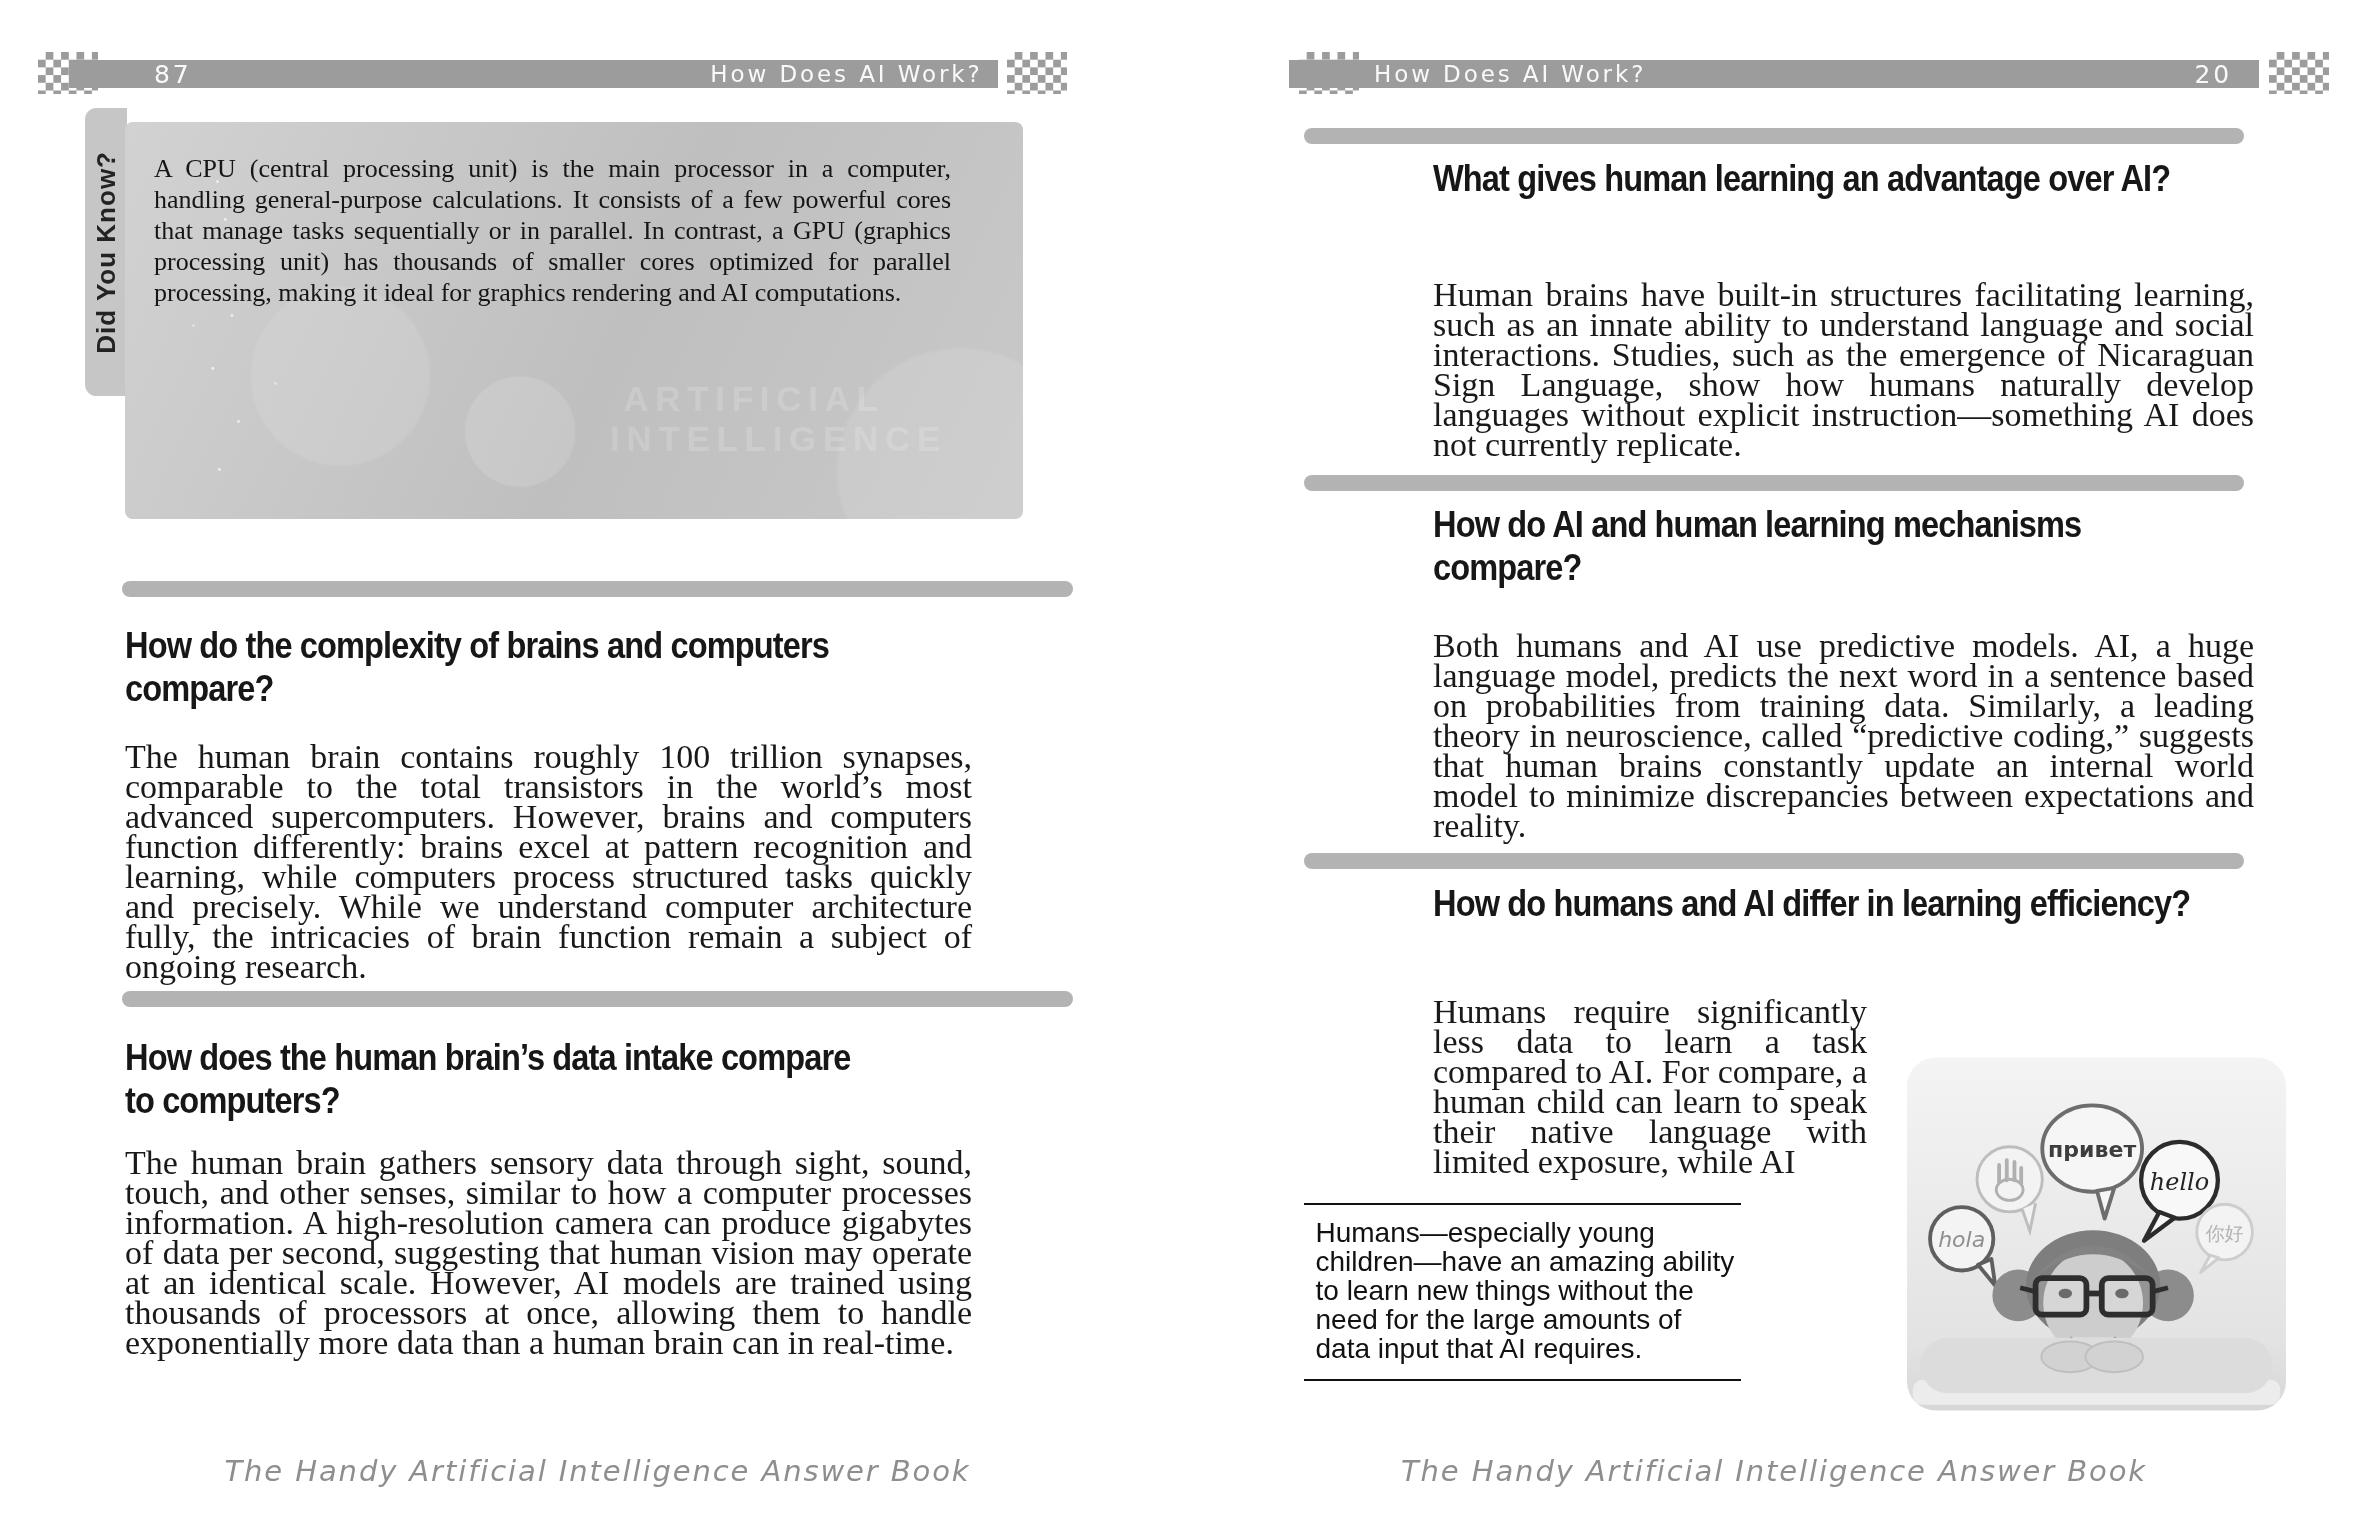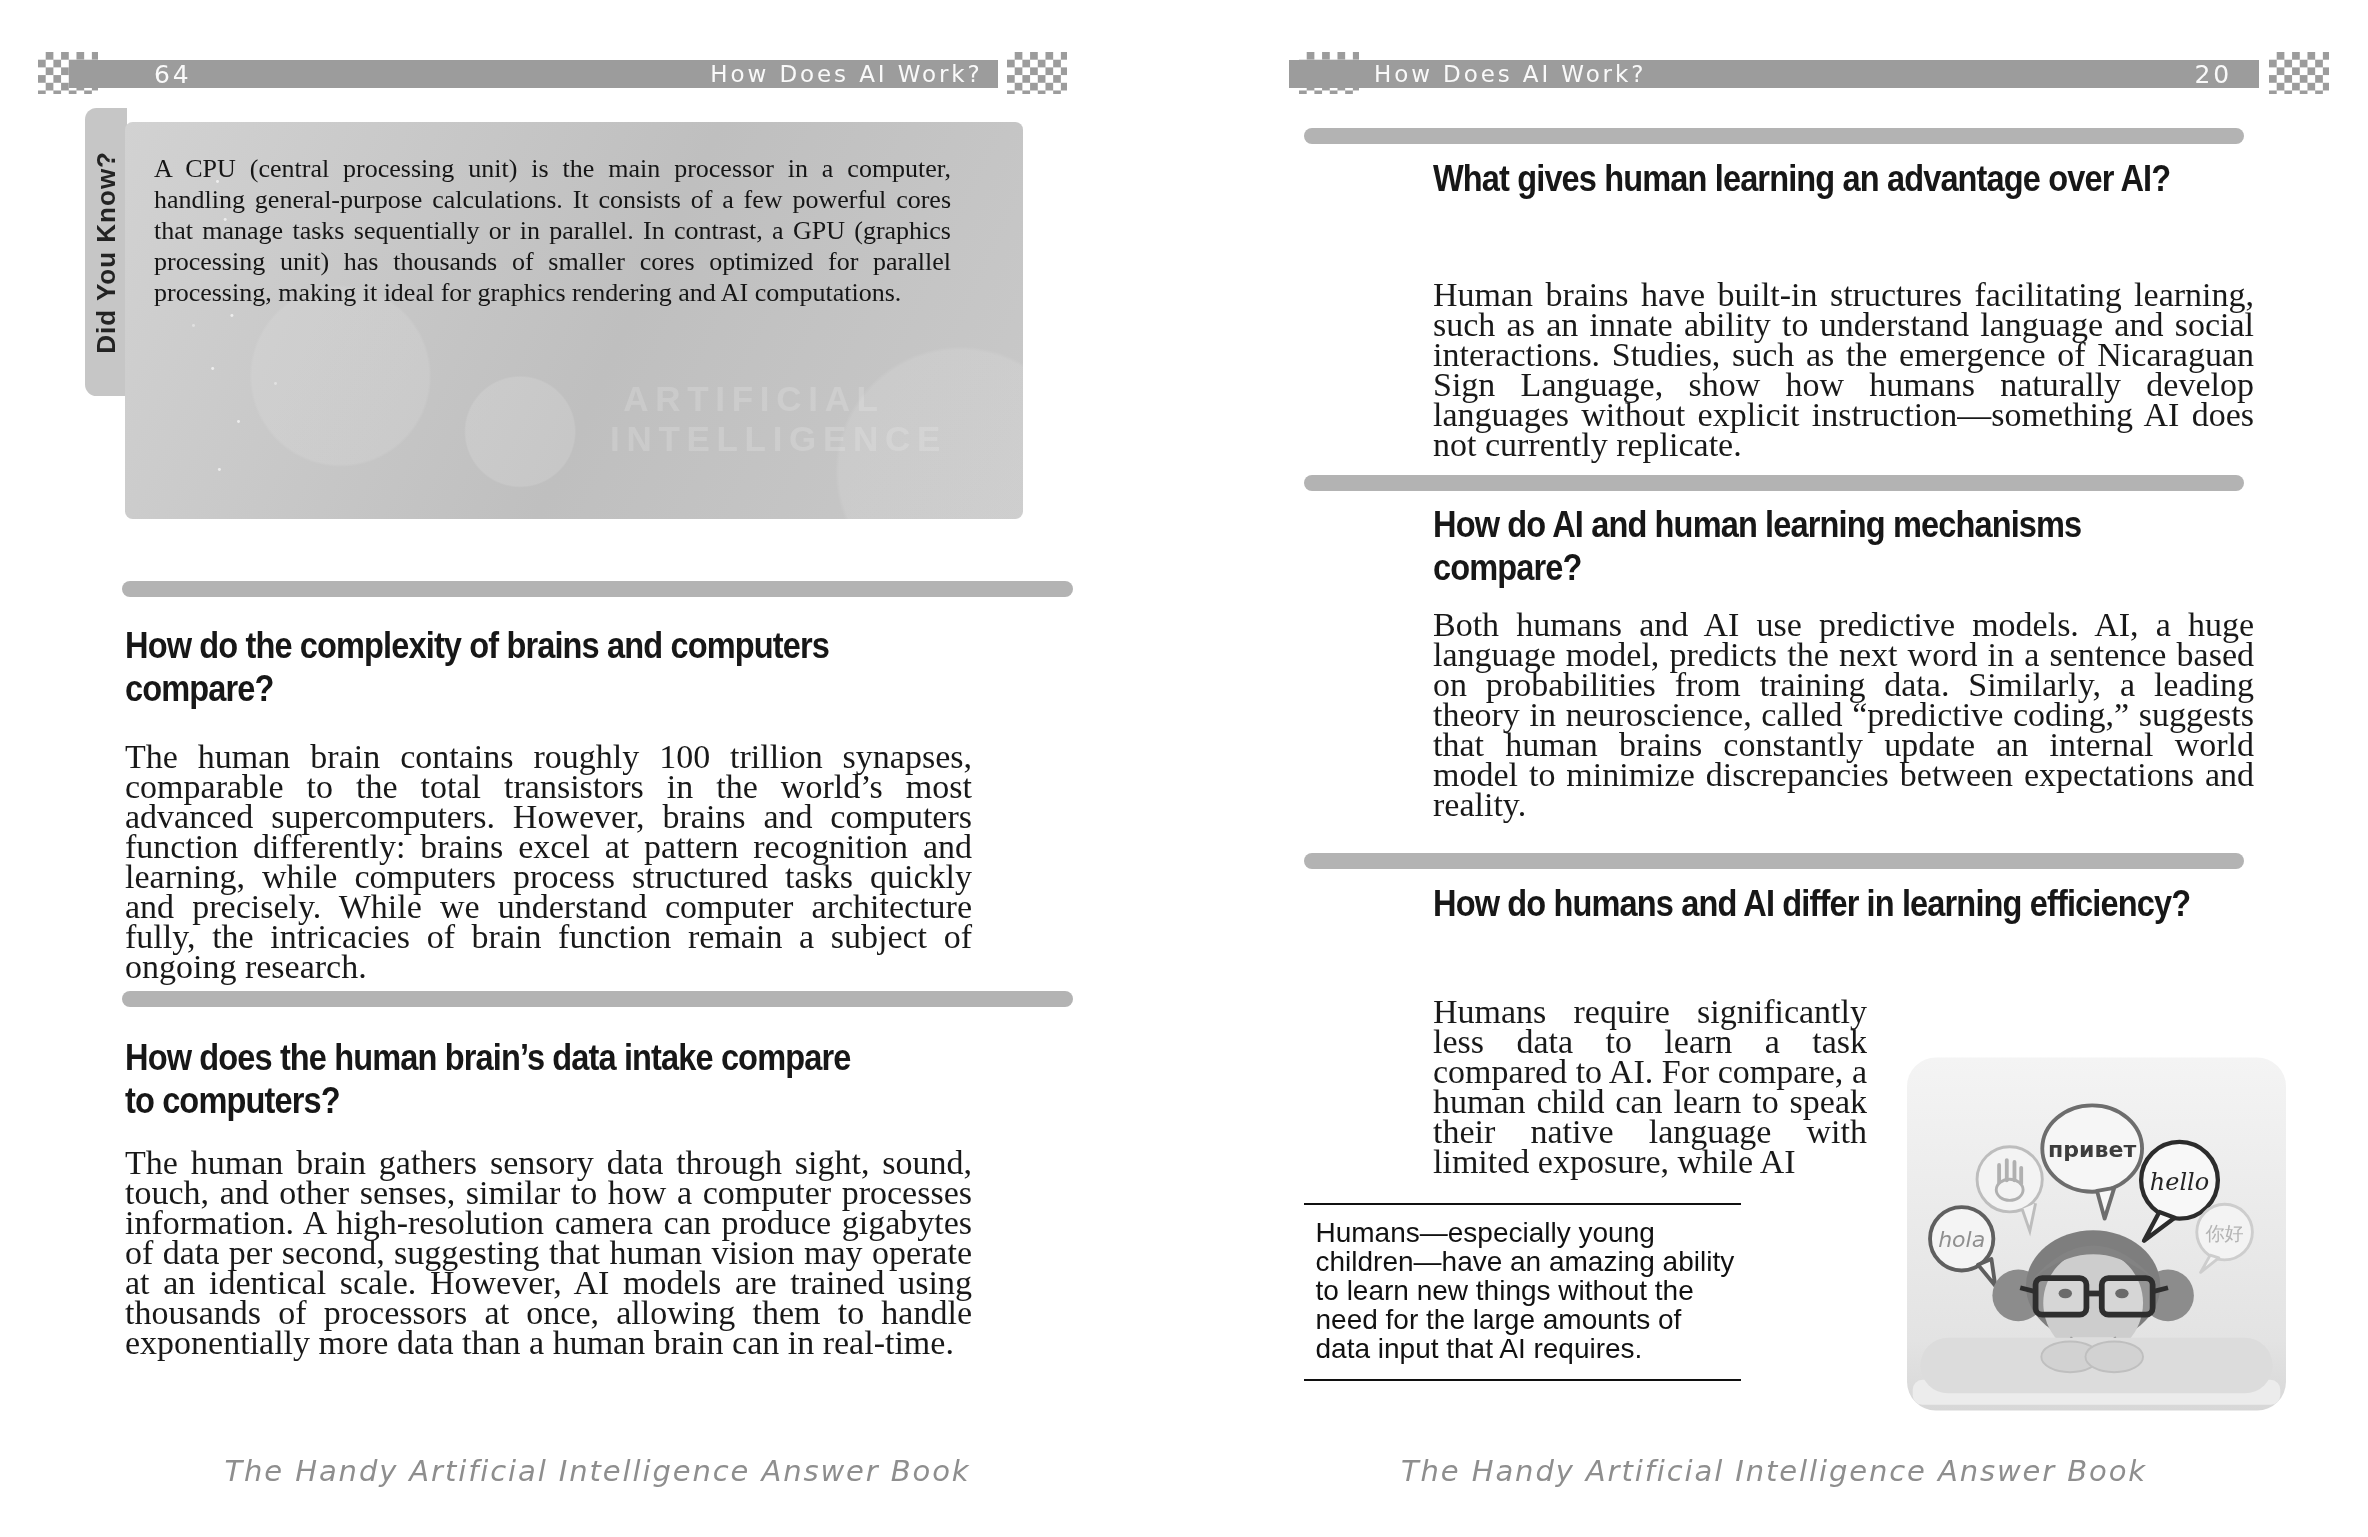--- a/index.html
+++ b/index.html
@@ -93,21 +93,21 @@
   .hq-r2{left:1433px;top:503px;width:865px;}
   .hq-r3{left:1433px;top:882px;width:941px;}
 
   .para{
     position:absolute;font-family:"Liberation Serif",serif;font-size:34px;
     line-height:30px;color:var(--body_text,#191919);text-align:justify;
   }
   .pa-l1{left:125px;top:742px;width:847px;}
   .pa-l2{left:125px;top:1148px;width:847px;}
   .pa-r1{left:1433px;top:280px;width:821px;}
-  .pa-r2{left:1433px;top:610px;width:821px;}
+  .pa-r2{left:1433px;top:631px;width:821px;}
   .pa-r3{left:1433px;top:997px;width:434px;}
 
   
   .caption-box{
     position:absolute;left:1304px;top:1203px;width:420px;
     border-top:2.9px solid var(--caption_rule,#101010);
     border-bottom:2.9px solid var(--caption_rule,#101010);
     padding:13.4px 5.8px 15.4px 11.5px;
     font-family:"Liberation Sans",sans-serif;font-size:28px;line-height:29px;color:#111;
   }
@@ -122,21 +122,21 @@
     letter-spacing:1.9px;color:var(--footer_text,#8e8e8e);
   }
   .ft-left{left:122px;width:951px;}
   .ft-right{left:1304px;width:940px;}
 </style>
 </head>
 <body>
 
 <div class="checker ck1"></div>
 <div class="header-bar hb-left">
-  <span class="hdr-num">64</span>
+  <span class="hdr-num">87</span>
   <span class="hdr-title">How Does AI Work?</span>
 </div>
 <div class="checker ck2"></div>
 
 <div class="checker ck3"></div>
 <div class="header-bar hb-right">
   <span class="hdr-title">How Does AI Work?</span>
   <span class="hdr-num">20</span>
 </div>
 <div class="checker ck4"></div>

